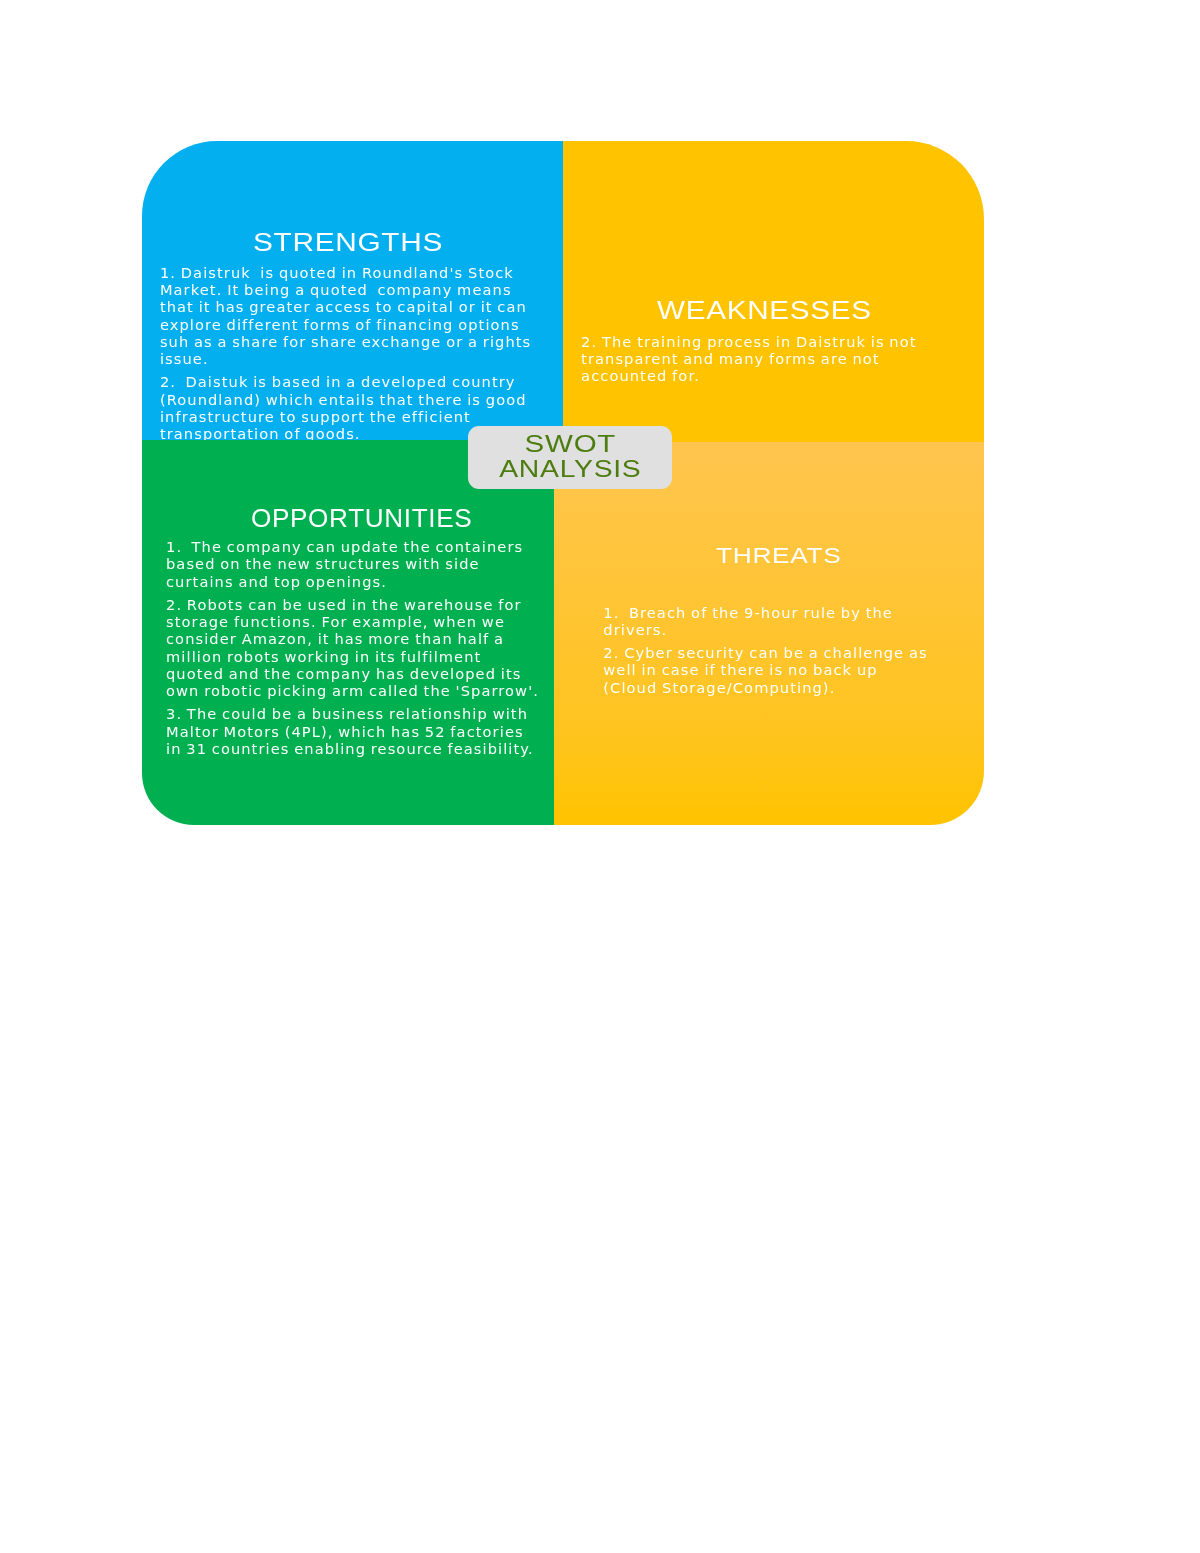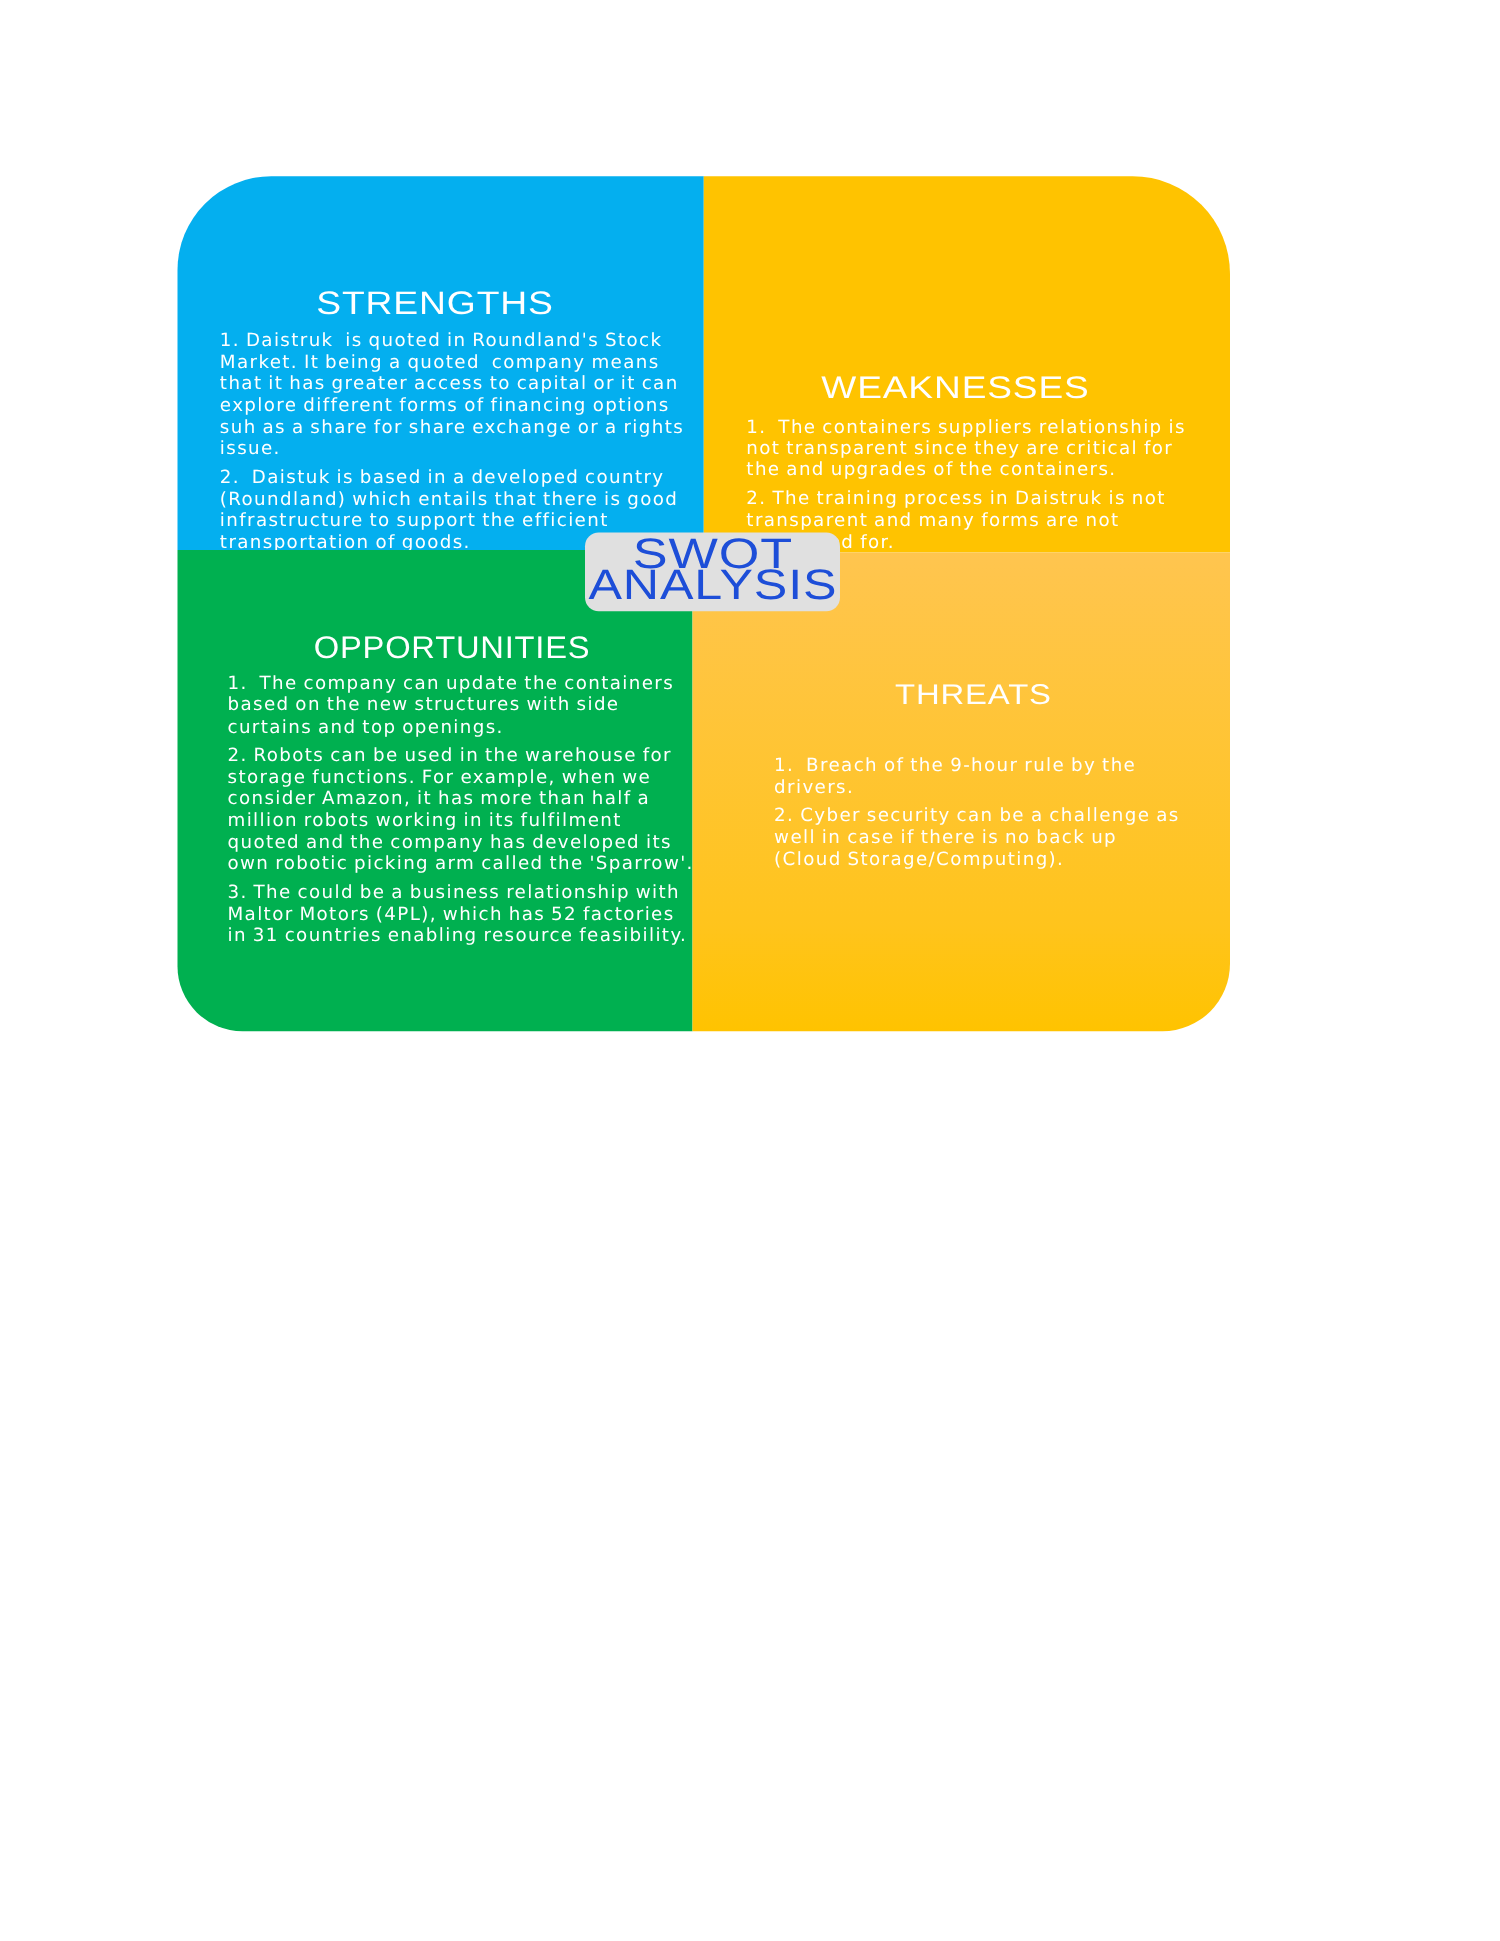--- a/index.html
+++ b/index.html
@@ -20,41 +20,41 @@
     background:linear-gradient(180deg,#FFC54F 0%,#FFC41C 78%,#FFC300 100%);
     border-bottom-right-radius:54px;}
 
   .heading{position:absolute;color:#fff;white-space:pre;
     font-family:"Liberation Sans",sans-serif;font-weight:400;
     line-height:1.1;letter-spacing:0.6px;
     transform-origin:left center;}
   .body{position:absolute;color:#fff;
     font-family:"DejaVu Sans",sans-serif;font-size:14.6px;
     letter-spacing:1.1px;word-spacing:-1px;}
-  .body .ln{white-space:pre;height:17.3px;line-height:17.3px;margin-left:16px;}
+  .body .ln{white-space:pre;height:17.3px;line-height:17.3px;}
   .body .blk{margin-bottom:5.9px;}
   .body .blk:last-child{margin-bottom:0;}
 
   #q-strengths .heading{left:111.3px;top:86.5px;font-size:26px;transform:scaleX(1.1462);}
   #q-strengths .body{left:17.9px;top:122.7px;width:372px;text-align:left;}
 
   #q-weaknesses .heading{left:93.7px;top:155.9px;font-size:25px;transform:scaleX(1.1862);}
   #q-weaknesses .body{left:18.1px;top:191.6px;width:352px;text-align:left;}
 
   #q-opportunities .heading{left:109.3px;top:64.8px;font-size:25px;transform:scaleX(1.0462);}
   #q-opportunities .body{left:24px;top:98.0px;width:400px;}
 
   #q-threats .heading{left:162.1px;top:101.0px;font-size:22.8px;transform:scaleX(1.152);}
   #q-threats .body{left:49.3px;top:161.5px;width:334px;text-align:left;}
 
   #center-badge{position:absolute;left:326px;top:284.5px;width:204px;height:63px;
     background:#E0E0E0;border-radius:11px;}
   #center-badge .ctext{position:absolute;left:-12px;top:5px;width:228px;
-    text-align:center;color:#1d4ed8;font-family:"Liberation Sans",sans-serif;
-    font-size:34px;line-height:25px;letter-spacing:0.6px;}
+    text-align:center;color:#4d7c0f;font-family:"Liberation Sans",sans-serif;
+    font-size:24px;line-height:25px;letter-spacing:0.6px;}
   #center-badge .ctext div{white-space:pre;text-indent:0.6px;}
   #center-badge .ctext div:first-child{transform:scaleX(1.2296);}
   #center-badge .ctext div:last-child{transform:scaleX(1.1818);}
 </style>
 </head>
 <body>
 
 <div id="page">
   <div id="swot">
 
@@ -74,25 +74,20 @@
             <div class="ln">(Roundland) which entails that there is good</div>
             <div class="ln">infrastructure to support the efficient</div>
             <div class="ln">transportation of goods.</div>
           </div>
         </div>
     </div>
 
     <div class="quad" id="q-weaknesses">
       <div class="heading">WEAKNESSES</div>
       <div class="body">
-          <div class="blk">
-            <div class="ln">1.  The containers suppliers relationship is</div>
-            <div class="ln">not transparent since they are critical for</div>
-            <div class="ln">the and upgrades of the containers.</div>
-          </div>
           <div class="blk">
             <div class="ln">2. The training process in Daistruk is not</div>
             <div class="ln">transparent and many forms are not</div>
             <div class="ln">accounted for.</div>
           </div>
         </div>
     </div>
 
     <div class="quad" id="q-opportunities">
       <div class="heading">OPPORTUNITIES</div>

